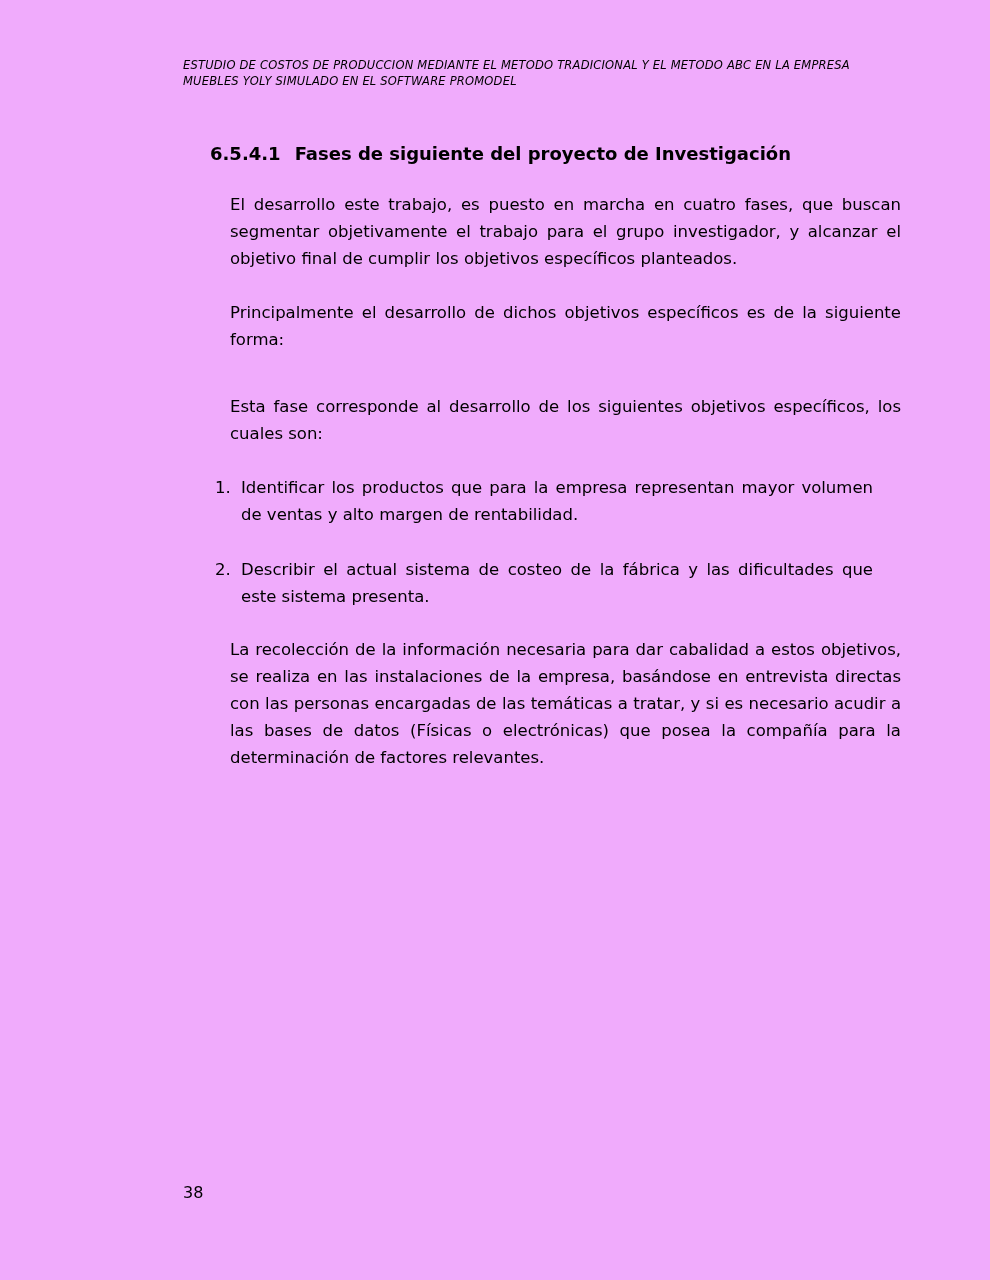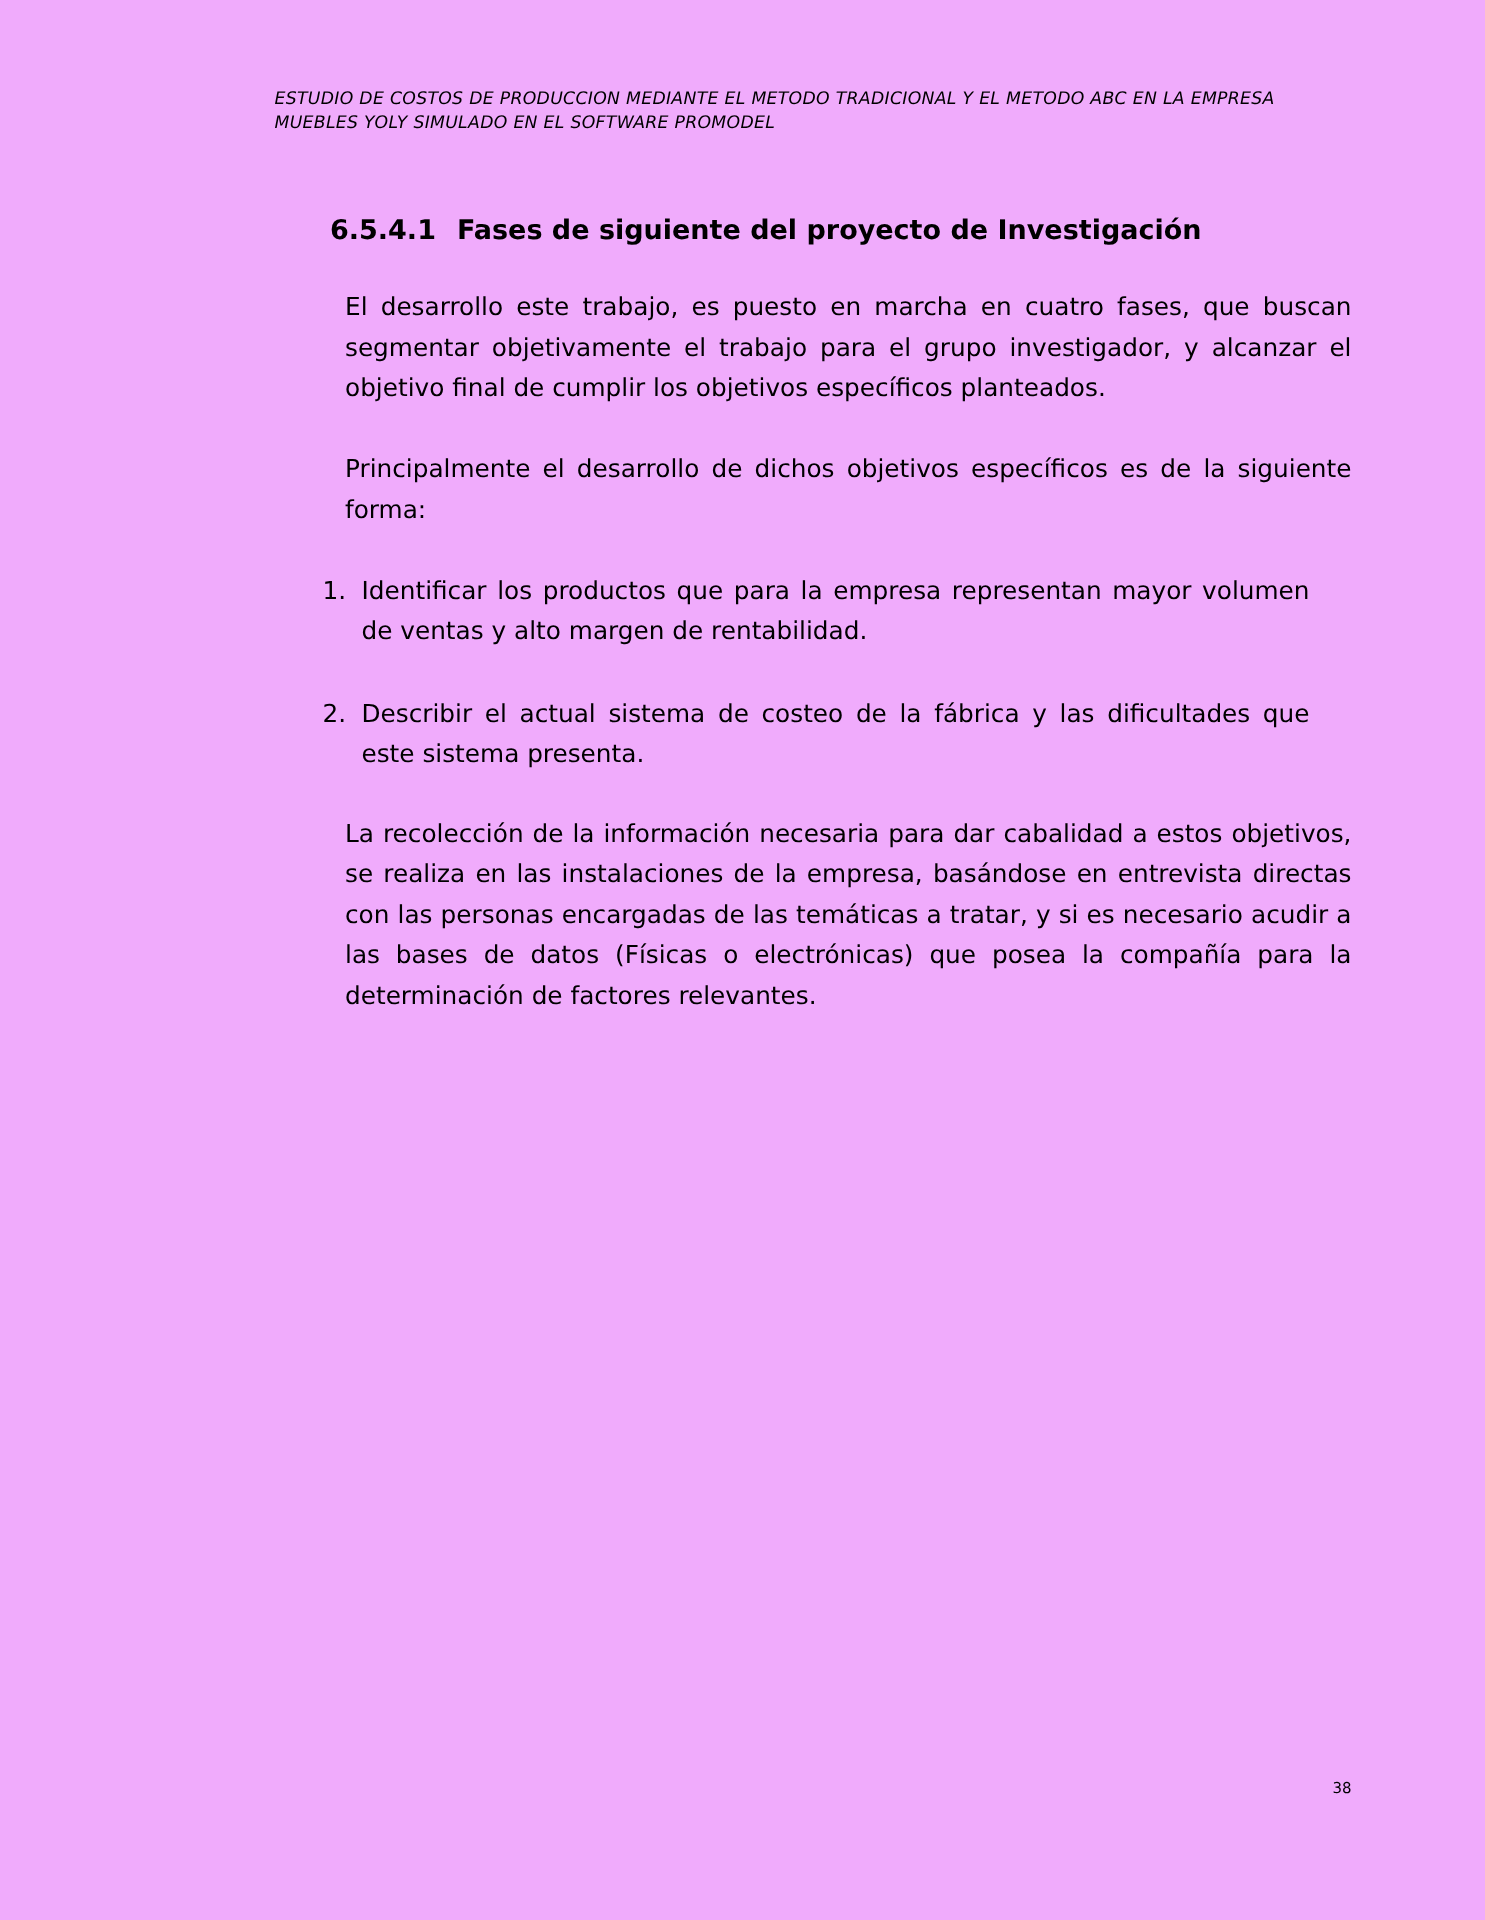--- a/index.html
+++ b/index.html
@@ -25,21 +25,21 @@
   }
   .running-head {
     font-style: italic;
     font-size: 11.5px;
     line-height: 16px;
     letter-spacing: 0.2px;
     color: #000000;
   }
   .section-heading {
     margin-top: 54px;
-    margin-left: 37px;
+    margin-left: 27px;
     font-size: 18px;
     line-height: 22px;
     font-weight: bold;
     display: flex;
     gap: 14px;
     white-space: nowrap;
   }
   .body-par {
     font-size: 16.5px;
     line-height: 27px;
@@ -75,22 +75,22 @@
     text-align: justify;
     padding-right: 28px;
   }
   .par-4 { margin-top: 28px; }
   .par-5 { margin-top: 26px; }
   .page-number {
     position: absolute;
     left: 183px;
     width: 718px;
     top: 1184px;
-    text-align: right;
-    font-size: 10px;
+    text-align: left;
+    font-size: 16px;
     line-height: 18px;
   }
 </style>
 </head>
 <body>
 
 <div class="page">
   <div class="content-column">
 
     <div class="running-head">ESTUDIO DE COSTOS DE PRODUCCION MEDIANTE EL METODO TRADICIONAL Y EL METODO ABC EN LA EMPRESA MUEBLES YOLY SIMULADO EN EL SOFTWARE PROMODEL</div>
@@ -98,20 +98,21 @@
     <div class="section-heading">
       <span>6.5.4.1</span>
       <span>Fases de siguiente del proyecto de Investigación</span>
     </div>
 
     <div class="body-par par-1">El desarrollo este trabajo, es puesto en marcha en cuatro fases, que buscan segmentar objetivamente el trabajo para el grupo investigador, y alcanzar el objetivo final de cumplir los objetivos específicos planteados.</div>
 
     <div class="body-par par-2">Principalmente el desarrollo de dichos objetivos específicos es de la siguiente forma:</div>
 
 
+    <div class="body-par par-3">Esta fase corresponde al desarrollo de los siguientes  objetivos específicos, los cuales son:</div>
 
     <div class="num-list">
       <div class="list-item">
         <span class="list-num">1.</span>
         <span class="list-text">Identificar los productos que para la empresa representan mayor volumen de ventas y alto margen de rentabilidad.</span>
       </div>
       <div class="list-item">
         <span class="list-num">2.</span>
         <span class="list-text">Describir el actual sistema de costeo de la fábrica y  las dificultades que este sistema presenta.</span>
       </div>

